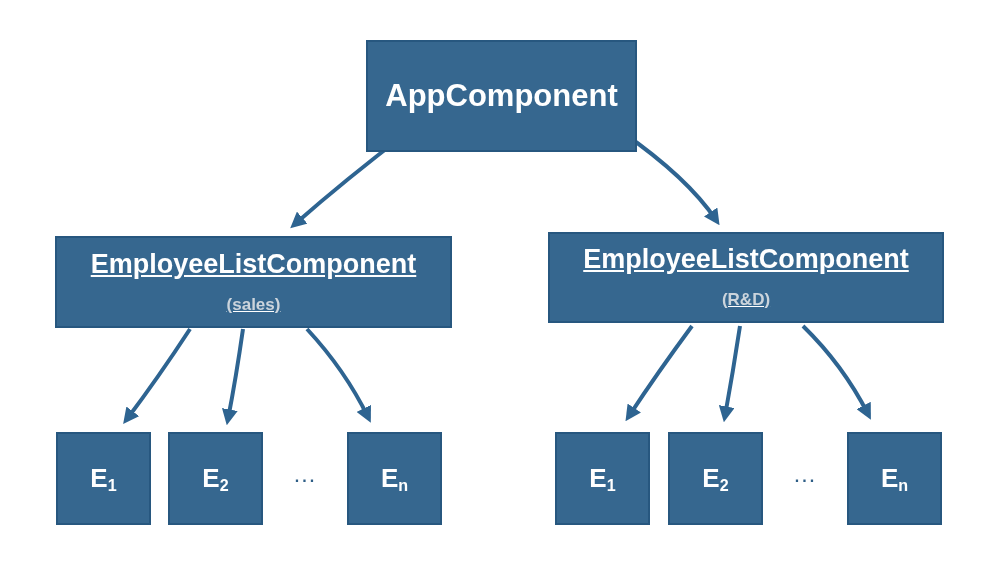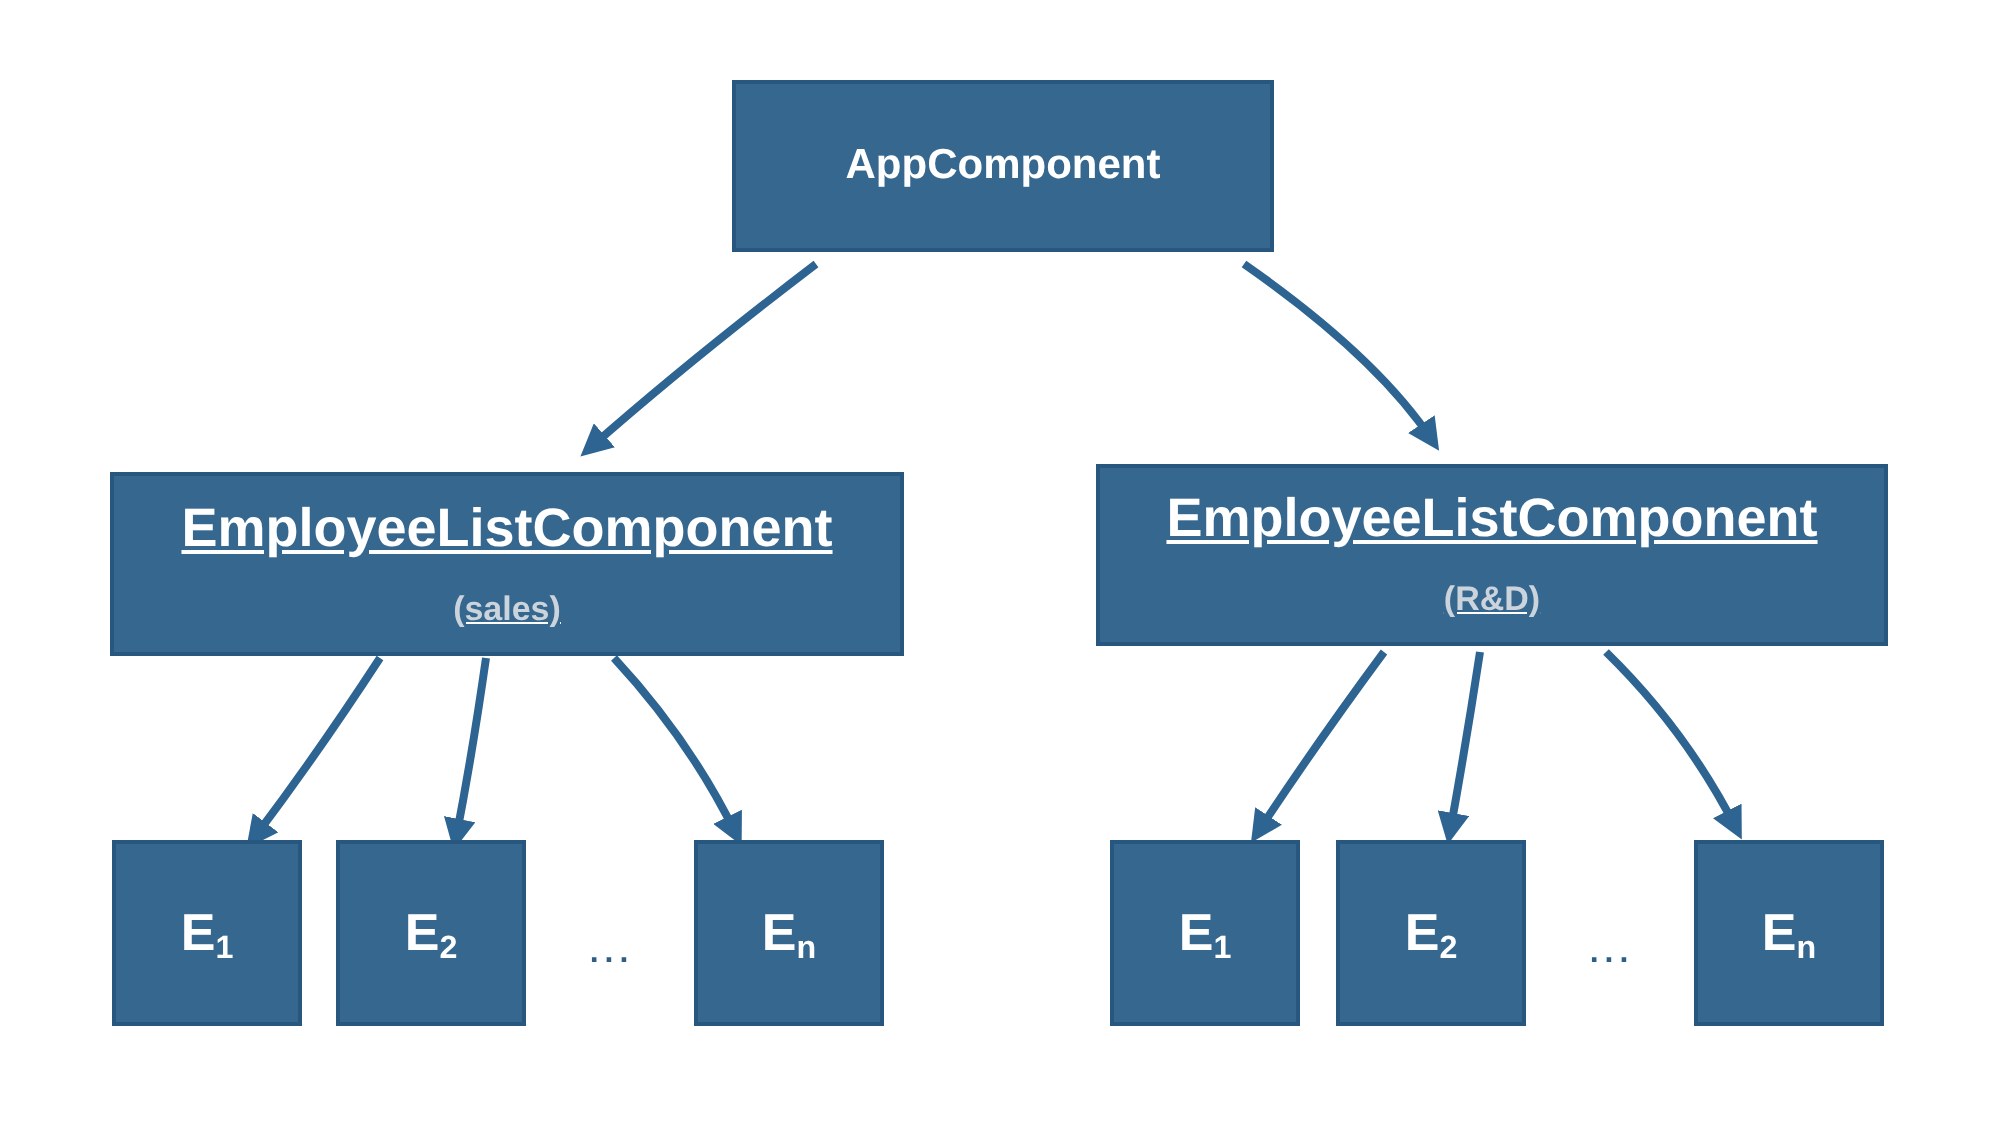--- a/index.html
+++ b/index.html
@@ -29,38 +29,38 @@
     color: var(--text, #FFFFFF);
     display: flex;
     flex-direction: column;
     align-items: center;
     justify-content: center;
     text-align: center;
     font-weight: bold;
   }
   .node-root {
     left: 366px; top: 40px;
-    width: 271px; height: 86px;
-    font-size: 21px;
+    width: 271px; height: 112px;
+    font-size: 31px;
   }
   .node-group {
     width: 397px; height: 92px;
     font-size: 27px;
     line-height: 1.1;
     text-decoration: underline;
   }
   .node-group .subtitle {
     font-size: 17px;
     font-weight: bold;
     color: var(--subtitle, #C9D3DC);
     margin-top: 16px;
   }
   .node-leaf {
     width: 95px; height: 93px;
-    top: 420px;
+    top: 432px;
     font-size: 26px;
   }
   .node-leaf sub {
     font-size: 0.62em;
     line-height: 0;
     vertical-align: -0.25em;
   }
   .ellipsis {
     position: absolute;
     top: 468px;

